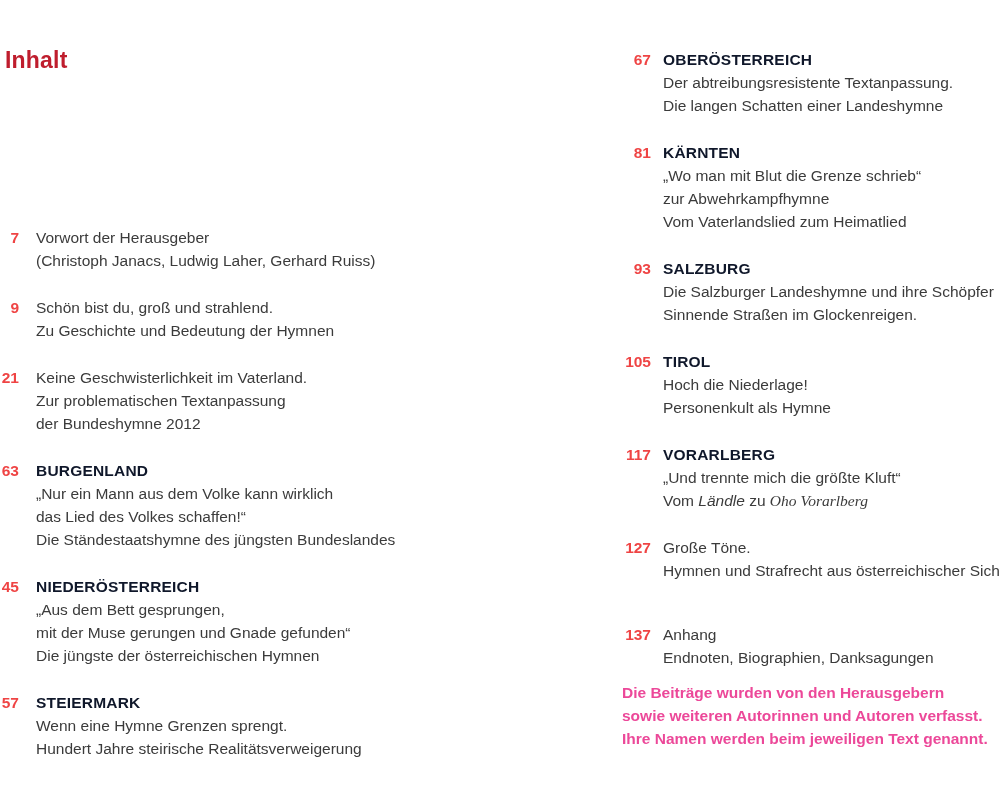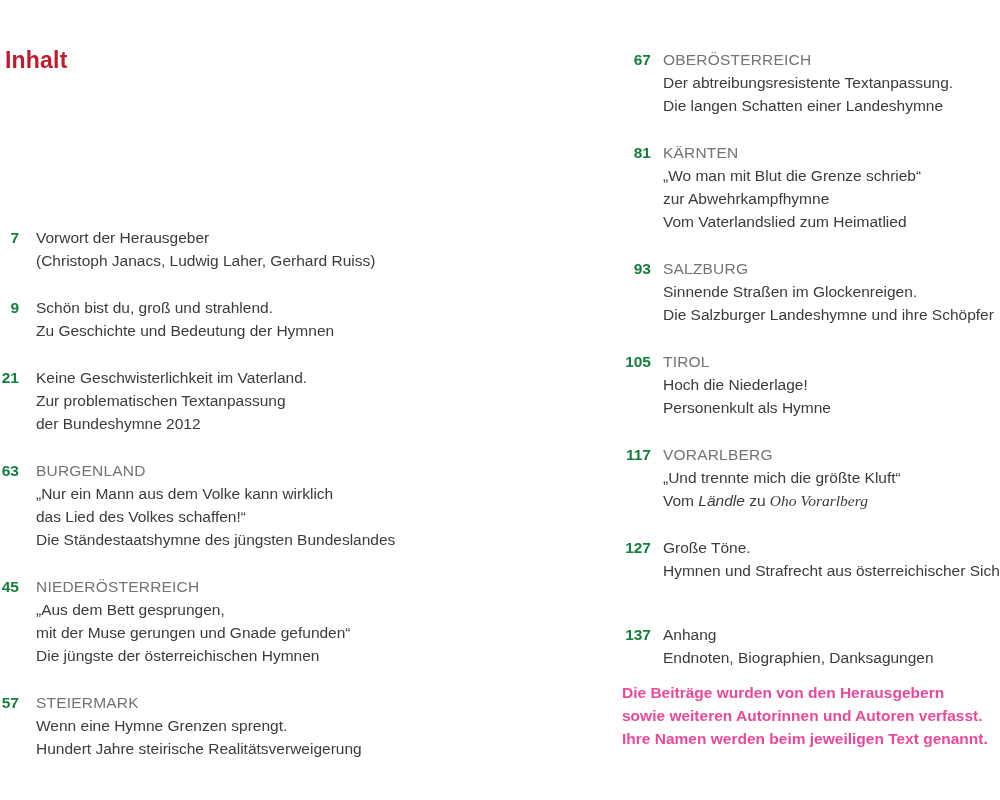--- a/index.html
+++ b/index.html
@@ -46,39 +46,39 @@
     align-items: flex-start;
     margin-bottom: 24px;
   }
   .col-right .entry:nth-child(6) {
     margin-bottom: 41px; 
   }
   .pagenum {
     flex: 0 0 auto;
     text-align: right;
     font-weight: 700;
-    color: #15803d;
+    color: #ef4444;
   }
   .col-left .pagenum {
     width: 19px;
     margin-right: 17px;
   }
   .col-right .pagenum {
     width: 51px;
     margin-right: 12px;
   }
   .entry-text {
     flex: 1 1 auto;
   }
   .line {
     white-space: nowrap;
   }
   .line.heading {
-    font-weight: 400;
-    color: #737373;
+    font-weight: 700;
+    color: #0f172a;
     letter-spacing: 0.2px;
   }
   .footer-note {
     position: absolute;
     left: 622px;
     top: 681px;
     font-size: 15.5px;
     line-height: 23px;
     font-weight: 700;
     color: #ec4899;
@@ -157,22 +157,22 @@
           <div class="line heading">KÄRNTEN</div>
           <div class="line">„Wo man mit Blut die Grenze schrieb“</div>
           <div class="line">zur Abwehrkampfhymne</div>
           <div class="line">Vom Vaterlandslied zum Heimatlied</div>
         </div>
       </div>
       <div class="entry">
         <div class="pagenum">93</div>
         <div class="entry-text">
           <div class="line heading">SALZBURG</div>
+          <div class="line">Die Salzburger Landeshymne und ihre Schöpfer</div>
           <div class="line">Sinnende Straßen im Glockenreigen.</div>
-          <div class="line">Die Salzburger Landeshymne und ihre Schöpfer</div>
         </div>
       </div>
       <div class="entry">
         <div class="pagenum">105</div>
         <div class="entry-text">
           <div class="line heading">TIROL</div>
           <div class="line">Hoch die Niederlage!</div>
           <div class="line">Personenkult als Hymne</div>
         </div>
       </div>

